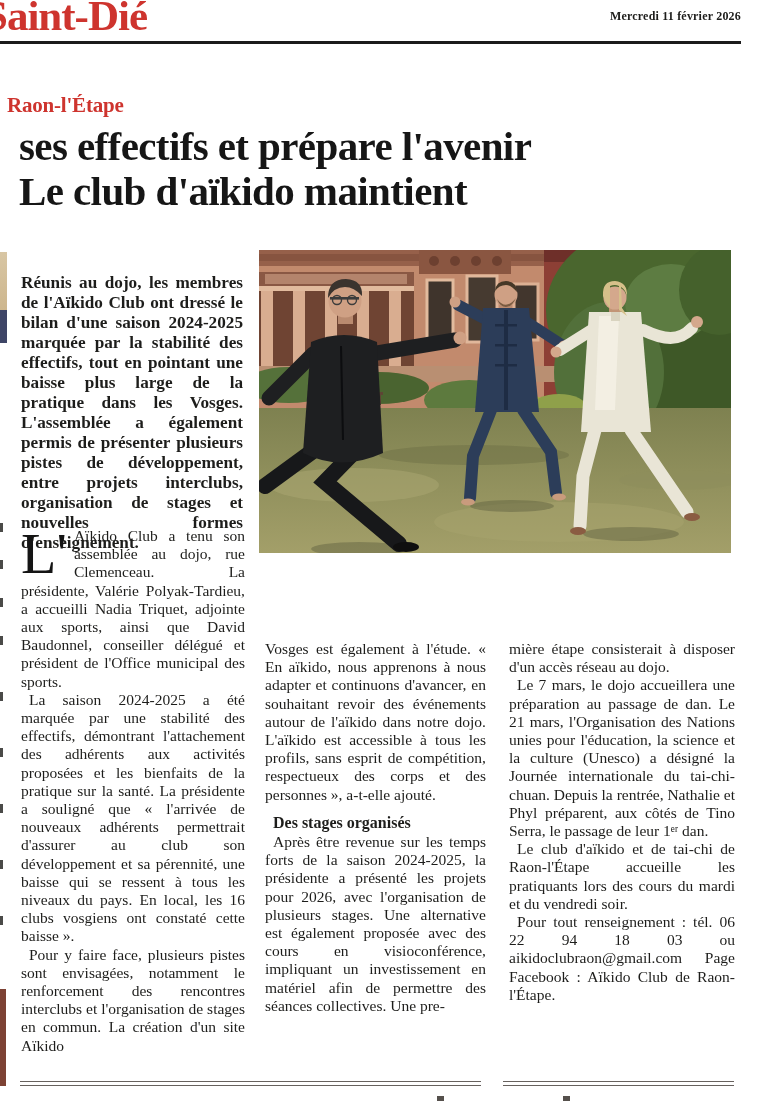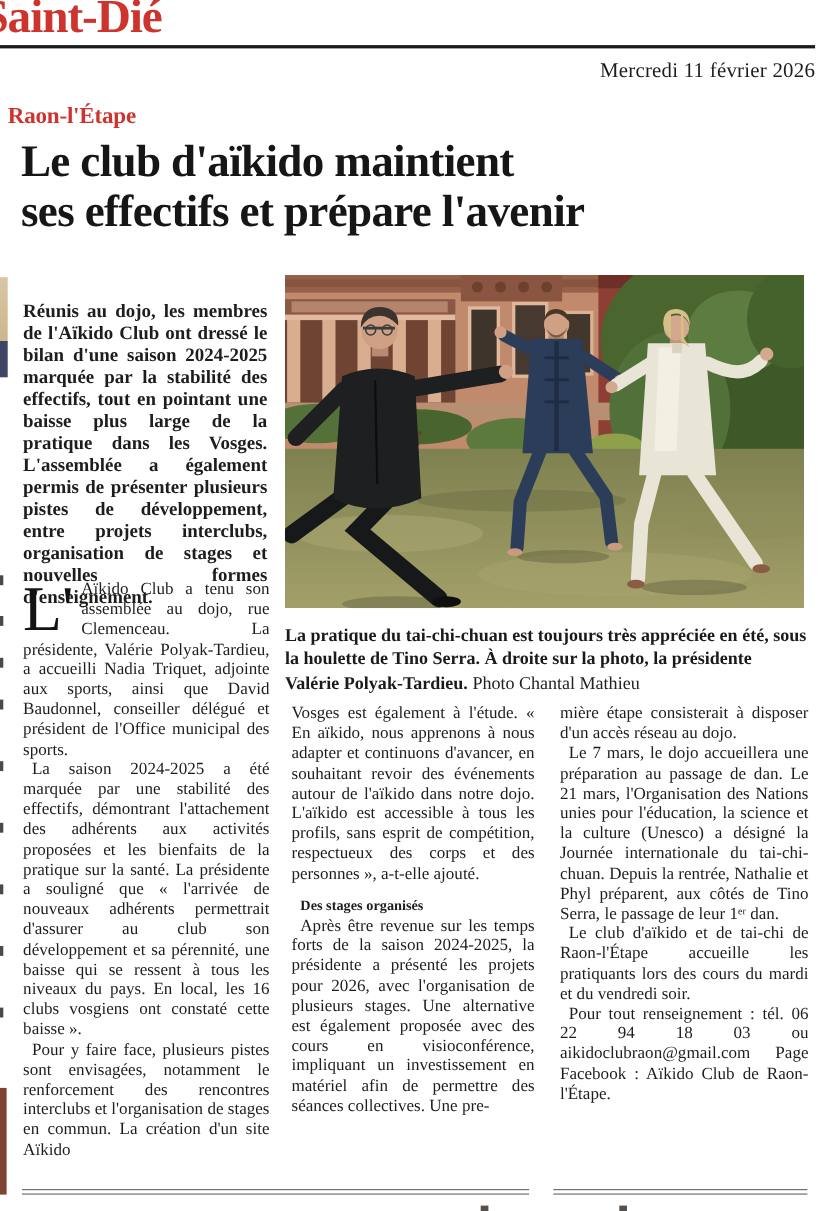--- a/index.html
+++ b/index.html
@@ -7,23 +7,22 @@
     position:relative; width:757px; height:1101px; background:#fff;
     overflow:hidden; font-family:"Liberation Serif","DejaVu Serif",serif;
     color:#1d1d1b;
   }
   
   .masthead-title{
     position:absolute; left:-16px; top:-9px; font-size:43px; font-weight:bold;
     color:var(--accent,#ce342e); letter-spacing:-1px; white-space:nowrap;
   }
   .masthead-date{
-    position:absolute; right:16px; top:9px; font-size:19px; font-weight:normal;
+    position:absolute; right:16px; top:9px; font-size:12px; font-weight:bold;
     letter-spacing:.2px;
-    margin-top:45px;
   }
   .top-rule{position:absolute; left:0; top:41px; width:741px; height:3px; background:#1b1b1b;}
   
   .kicker{position:absolute; left:7px; top:93px; font-size:21px; font-weight:bold; color:var(--accent,#ce342e); letter-spacing:-.2px;}
   .headline{
     position:absolute; left:19px; top:124px; width:720px;
     font-size:41px; line-height:45px; font-weight:bold; color:#161616; letter-spacing:-.6px;
   }
   .headline span{display:block;}
   
@@ -38,21 +37,21 @@
     text-align:justify; hyphens:auto; -webkit-hyphens:auto; overflow:hidden;
   }
   .col1{left:21px; top:527px; width:224px; height:552px;}
   .col2{left:265px; top:640px; width:221px; height:437px;}
   .col3{left:509px; top:640px; width:226px; height:437px;}
   .bodycol p{margin:0; text-indent:8px;}
   .bodycol p.no-indent{text-indent:0;}
   .dropcap{
     float:left; font-size:58px; line-height:47px; padding:3px 7px 0 0; color:#141414;
   }
-  .subhead{font-weight:bold; font-size:13px; margin-top:10px !important; margin-bottom:1px !important;}
+  .subhead{font-weight:bold; font-size:16px; margin-top:10px !important; margin-bottom:1px !important;}
   
   .photo{position:absolute; left:259px; top:250px; width:472px; height:303px; overflow:hidden;}
   .photo svg{display:block; width:100%; height:100%;}
   .caption{
     position:absolute; left:259px; top:567px; width:474px;
     font-size:16.4px; line-height:21.4px; font-weight:bold; text-align:left; color:#1a1a19;
   }
   .caption .credit{font-weight:normal; color:#22211f;}
   
   .double-rule{
@@ -73,22 +72,22 @@
 <body>
 
 <div class="page">
 
   <div class="masthead-title">Saint-Dié</div>
   <div class="masthead-date">Mercredi 11 février 2026</div>
   <div class="top-rule"></div>
 
   <div class="kicker">Raon-l'Étape</div>
   <h1 class="headline" style="margin:0;">
+    <span>ses effectifs et prépare l'avenir</span>
     <span>Le club d'aïkido maintient</span>
-    <span>ses effectifs et prépare l'avenir</span>
   </h1>
 
   <div class="lede">Réunis au dojo, les membres de l'Aïkido Club ont dressé le bilan d'une saison 2024-2025 marquée par la stabilité des effectifs, tout en pointant une baisse plus large de la pratique dans les Vosges. L'assemblée a également permis de présenter plusieurs pistes de développement, entre projets interclubs, organisation de stages et nouvelles formes d'enseignement.</div>
 
   <div class="photo">
     <svg viewBox="0 0 472 303" preserveAspectRatio="none">
       <defs>
         <linearGradient id="lawn" x1="0" y1="0" x2="0" y2="1">
           <stop offset="0" stop-color="#7e8150"></stop>
           <stop offset="1" stop-color="#a39f69"></stop>
@@ -210,24 +209,20 @@
         <rect x="350" y="56" width="12" height="10" fill="#c29576"></rect>
         <path d="M330,62 L382,62 L392,182 L322,182 Z" fill="#e9e5d6"></path>
         <path d="M340,66 L360,66 L356,160 L336,160 Z" fill="#f6f3e8" opacity=".7"></path>
         <rect x="352" y="62" width="9" height="9" fill="#d9d4c0"></rect>
         <circle cx="356" cy="48" r="11.5" fill="#d4a88c"></circle>
         <path d="M344,46 Q343,31 356,31 Q369,32 368,47 Q367,40 362,37 L363,58 Q366,62 368,66 L360,60 L360,36 Q356,34 351,36 L351,58 Q346,52 344,46 Z" fill="#d6c08a"></path>
       </g>
     </svg>
   </div>
 
-  <div class="caption">
-    <span>La pratique du tai-chi-chuan est toujours très appréciée en été, sous la houlette de Tino Serra. À droite sur la photo, la présidente Valérie Polyak-Tardieu.</span>
-    <span class="credit">Photo Chantal Mathieu</span>
-  </div>
 
   <div class="bodycol col1">
     <p class="no-indent"><span class="dropcap">L'</span><span>Aïkido Club a tenu son assemblée au dojo, rue Clemenceau. La présidente, Valérie Polyak-Tardieu, a accueilli Nadia Triquet, adjointe aux sports, ainsi que David Baudonnel, conseiller délégué et président de l'Office municipal des sports.</span></p>
     <p>La saison 2024-2025 a été marquée par une stabilité des effectifs, démontrant l'attachement des adhérents aux activités proposées et les bienfaits de la pratique sur la santé. La présidente a souligné que « l'arrivée de nouveaux adhérents permettrait d'assurer au club son développement et sa pérennité, une baisse qui se ressent à tous les niveaux du pays. En local, les 16 clubs vosgiens ont constaté cette baisse ».</p>
     <p>Pour y faire face, plusieurs pistes sont envisagées, notamment le renforcement des rencontres interclubs et l'organisation de stages en commun. La création d'un site Aïkido</p>
   </div>
 
   <div class="bodycol col2">
     <p class="no-indent">Vosges est également à l'étude. « En aïkido, nous apprenons à nous adapter et continuons d'avancer, en souhaitant revoir des événements autour de l'aïkido dans notre dojo. L'aïkido est accessible à tous les profils, sans esprit de compétition, respectueux des corps et des personnes », a-t-elle ajouté.</p>
     <p class="subhead">Des stages organisés</p>

